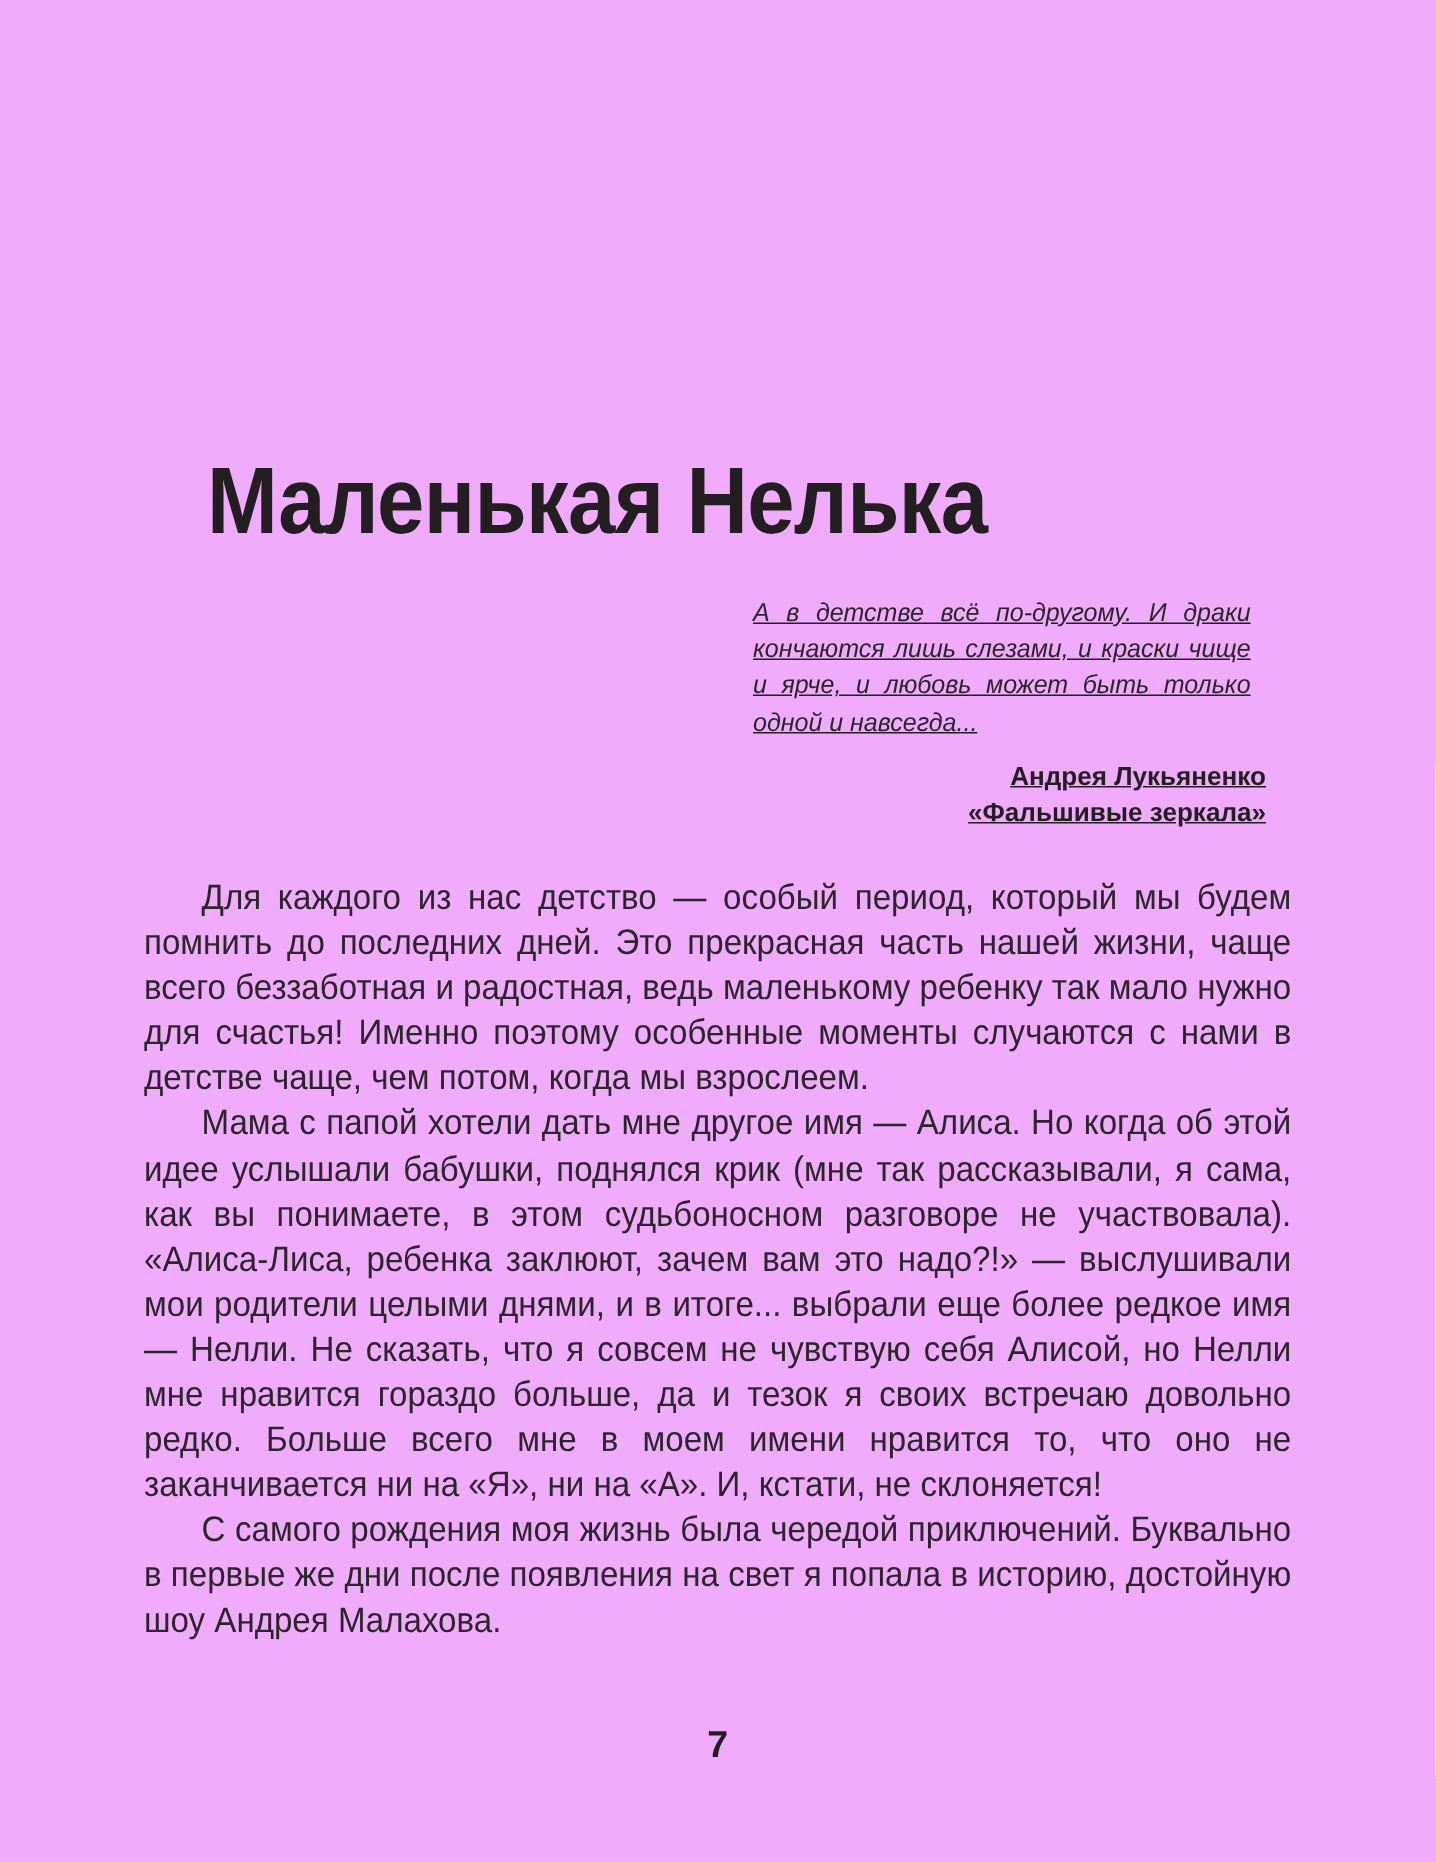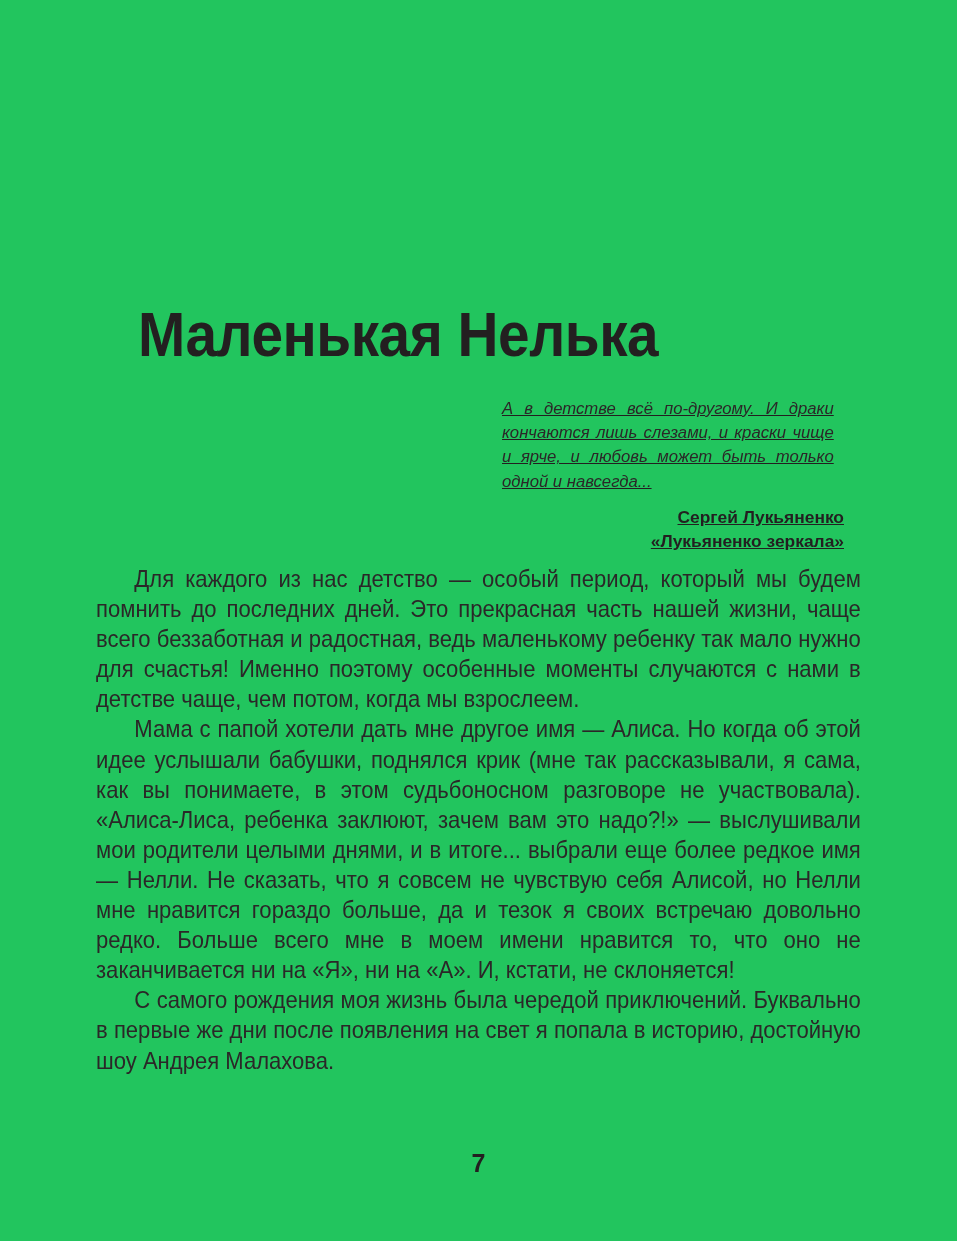--- a/index.html
+++ b/index.html
@@ -5,21 +5,21 @@
   html, body {
     margin: 0;
     padding: 0;
     background: #ffffff;
   }
 
   .page {
     position: relative;
     width: 957px;
     height: 1241px;
-    background: #22c55e;
+    background: #f0abfc;
     margin: 0 auto;
     overflow: hidden;
     font-family: "Liberation Sans", "DejaVu Sans", sans-serif;
     color: #231f20;
     -webkit-font-smoothing: antialiased;
   }
 
   
   .chapter-title {
     position: absolute;
@@ -74,21 +74,21 @@
   }
 
   .epigraph-author {
     margin-top: 12px;
   }
 
   
   .body-text {
     position: absolute;
     left: 96px;
-    top: 564px;
+    top: 584px;
     width: 765px;
   }
 
   .body-text p {
     margin: 0;
     font-family: "Liberation Sans", "DejaVu Sans", sans-serif;
     font-weight: 400;
     font-size: 23.6px;
     line-height: 30.1px;
     text-align: justify;
@@ -117,22 +117,22 @@
 </style>
 </head>
 <body>
 
 <div class="page">
 
   <h1 class="chapter-title">Маленькая Нелька</h1>
 
   <div class="epigraph">
     <p class="epigraph-quote">А в детстве всё по-другому. И драки кончаются лишь слезами, и краски чище и ярче, и любовь может быть только одной и навсегда...</p>
-    <p class="epigraph-author">Сергей Лукьяненко</p>
-    <p class="epigraph-source">«Лукьяненко зеркала»</p>
+    <p class="epigraph-author">Андрея Лукьяненко</p>
+    <p class="epigraph-source">«Фальшивые зеркала»</p>
   </div>
 
   <div class="body-text">
     <p>Для каждого из нас детство — особый период, который мы будем помнить до последних дней. Это прекрасная часть нашей жизни, чаще всего беззаботная и радостная, ведь маленькому ребенку так мало нужно для счастья! Именно поэтому особенные моменты случаются с нами в детстве чаще, чем потом, когда мы взрослеем.</p>
     <p>Мама с папой хотели дать мне другое имя — Алиса. Но когда об этой идее услышали бабушки, поднялся крик (мне так рассказывали, я сама, как вы понимаете, в этом судьбоносном разговоре не участвовала). «Алиса-Лиса, ребенка заклюют, зачем вам это надо?!» — выслушивали мои родители целыми днями, и в итоге... выбрали еще более редкое имя — Нелли. Не сказать, что я совсем не чувствую себя Алисой, но Нелли мне нравится гораздо больше, да и тезок я своих встречаю довольно редко. Больше всего мне в моем имени нравится то, что оно не заканчивается ни на «Я», ни на «А». И, кстати, не склоняется!</p>
     <p>С самого рождения моя жизнь была чередой приключений. Буквально в первые же дни после появления на свет я попала в историю, достойную шоу Андрея Малахова.</p>
   </div>
 
   <div class="folio">7</div>
 

